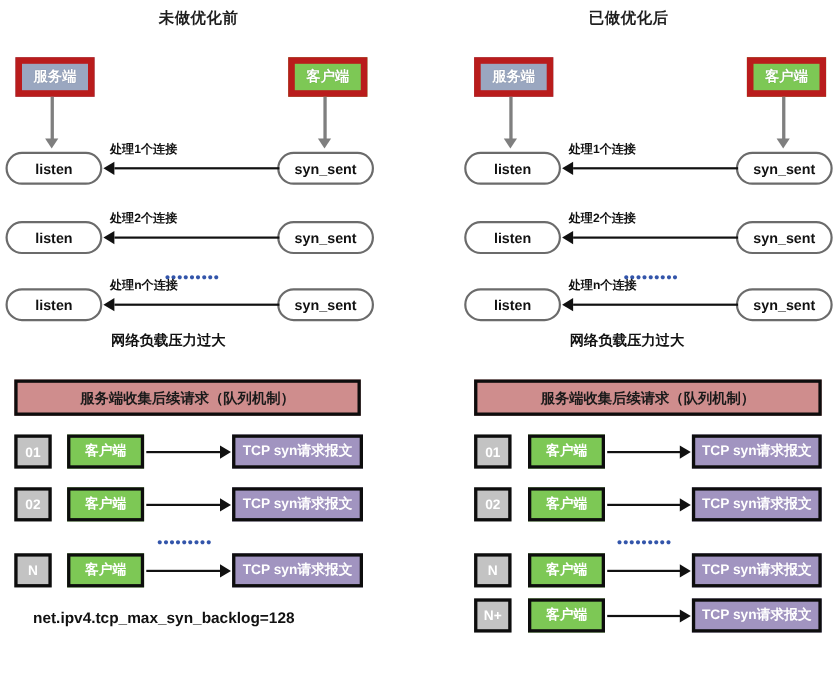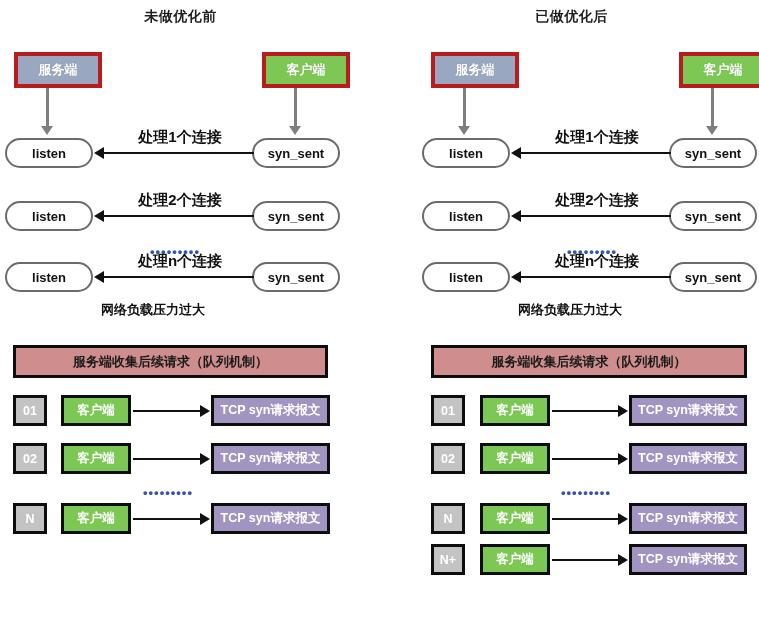--- a/index.html
+++ b/index.html
@@ -14,22 +14,22 @@
 
   .panel-title{
     position:absolute;top:8px;width:100%;text-align:center;
     font-size:14px;font-weight:bold;color:#1f1f1f;letter-spacing:.5px;
   }
   .panel.left .panel-title{left:-9px;}
   .panel.right .panel-title{left:2px;}
 
   
   .node-box{
-    position:absolute;width:88px;height:36px;
-    border:4px solid #b91c1c;box-sizing:border-box;
+    position:absolute;width:72px;height:36px;
+    border:6px solid #b91c1c;box-sizing:border-box;
     display:flex;align-items:center;justify-content:center;
     font-size:13px;font-weight:bold;color:#ffffff;
     text-shadow:0 0 1px rgba(0,0,0,.25);
   }
   .node-box.server{background:#9aa7c0;}
   .node-box.client{background:#7dc855;}
 
   .pill{
     position:absolute;width:88px;height:30px;
     border:2px solid #6b6b6b;border-radius:16px;background:#ffffff;
@@ -51,22 +51,22 @@
     border-top:6px solid transparent;border-bottom:6px solid transparent;
     border-right:10px solid #111;
   }
   .hhead-right{
     position:absolute;width:0;height:0;
     border-top:6px solid transparent;border-bottom:6px solid transparent;
     border-left:10px solid #111;
   }
 
   .edge-label{
-    position:absolute;font-size:15px;font-weight:bold;color:#111;
-    white-space:nowrap;text-align:center;
+    position:absolute;font-size:11px;font-weight:bold;color:#111;
+    white-space:nowrap;
   }
 
   .dots{
     position:absolute;font-size:13px;font-weight:bold;color:#3355aa;
     letter-spacing:1px;white-space:nowrap;
   }
 
   .caption{
     position:absolute;font-size:13px;font-weight:bold;color:#111;
     white-space:nowrap;
@@ -190,20 +190,21 @@
   </div>
   <div class="cli-box" style="left:61px;top:503px;">
     <span>客户端</span>
   </div>
   <div class="hline" style="left:133px;top:518px;width:68px;"></div>
   <div class="hhead-right" style="left:200px;top:513px;"></div>
   <div class="tcp-box" style="left:211px;top:503px;width:119px;">
     <span>TCP syn请求报文</span>
   </div>
 
+  <div class="sysctl" style="left:30px;top:553px;">net.ipv4.tcp_max_syn_backlog=128</div>
 </div>
 
 <div class="panel right">
 
   <div class="panel-title">已做优化后</div>
 
   <div class="node-box server" style="left:51px;top:52px;">
     <span>服务端</span>
   </div>
   <div class="node-box client" style="left:299px;top:52px;">

